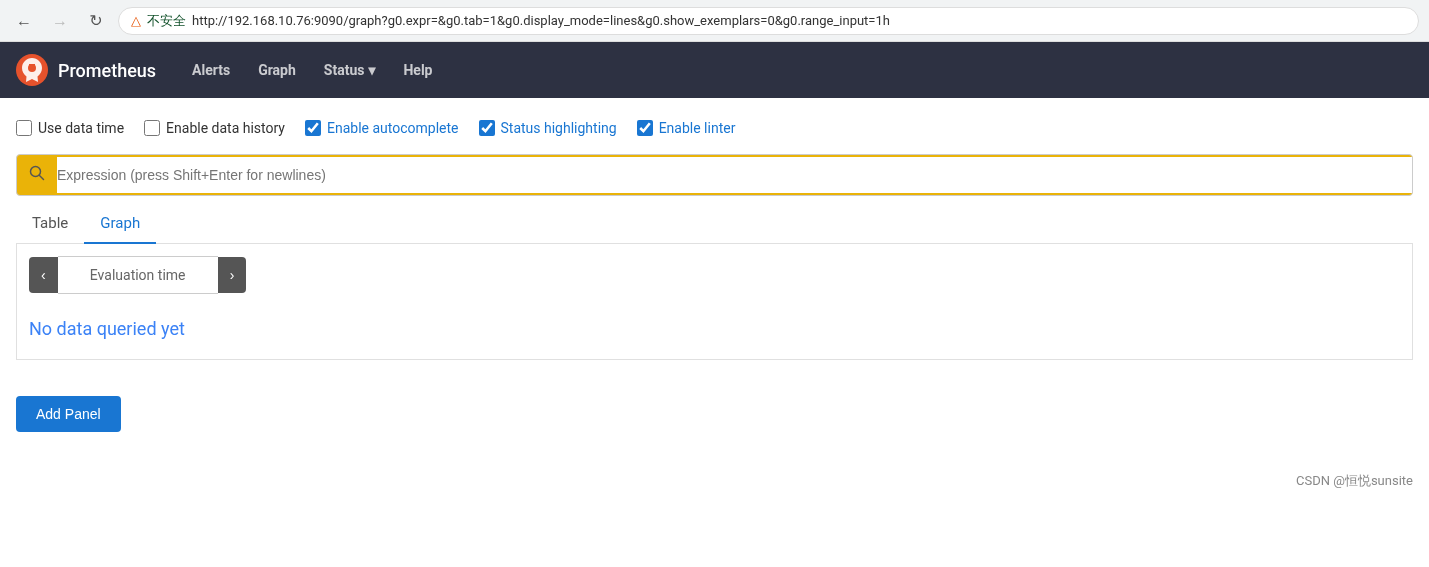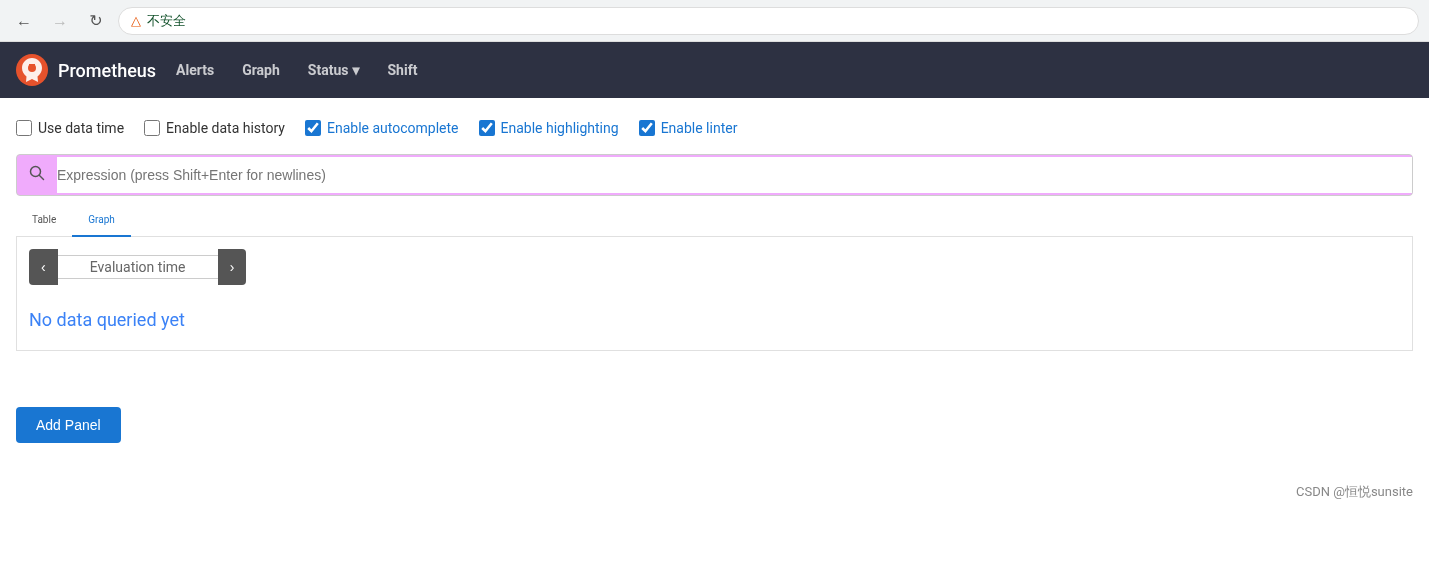--- a/index.html
+++ b/index.html
@@ -44,21 +44,21 @@
     .address-bar .insecure-text { color: #14532d; font-size: 13px; }
     .address-bar .url-text { color: #333; }
 
     
     .navbar {
       background: #2d3142;
       display: flex;
       align-items: center;
       padding: 0 16px;
       height: 56px;
-      gap: 8px;
+      gap: 24px;
     }
     .navbar-brand {
       display: flex;
       align-items: center;
       gap: 10px;
       text-decoration: none;
     }
     .navbar-title {
       color: #fff;
       font-size: 18px;
@@ -116,21 +116,21 @@
     }
     .checkbox-label.blue { color: #1976d2; }
 
     
     .search-container {
       display: flex;
       align-items: center;
       border: 1px solid #ccc;
       border-radius: 4px;
       margin: 8px 0;
-      background: #f0abfc;
+      background: #eab308;
     }
     .search-icon-btn {
       padding: 10px 12px;
       color: #555;
       cursor: pointer;
       background: none;
       border: none;
       font-size: 16px;
     }
     .search-input {
@@ -144,21 +144,21 @@
 
     
     .tabs-container {
       border-bottom: 1px solid #e0e0e0;
       display: flex;
       margin-top: 4px;
     }
     .tab {
       padding: 10px 16px;
       cursor: pointer;
-      font-size: 10px;
+      font-size: 15px;
       color: #555;
       border-bottom: 2px solid transparent;
       margin-bottom: -1px;
     }
     .tab.active {
       color: #1976d2;
       border-bottom: 2px solid #1976d2;
     }
 
     
@@ -186,21 +186,21 @@
     .eval-nav-btn:first-child { border-radius: 4px 0 0 4px; }
     .eval-nav-btn:last-child { border-radius: 0 4px 4px 0; }
     .eval-time-label {
       background: #fff;
       border: 1px solid #ccc;
       border-left: none;
       border-right: none;
       padding: 8px 24px;
       font-size: 14px;
       color: #666;
-      height: 24px;
+      height: 38px;
       display: flex; align-items: center;
       min-width: 160px;
       justify-content: center;
     }
     .no-data-text {
       color: #3b82f6;
       font-size: 18px;
       padding: 8px 0;
     }
 
@@ -210,21 +210,20 @@
     }
     .add-panel-btn {
       background: #1976d2;
       color: #fff;
       border: none;
       padding: 10px 20px;
       border-radius: 4px;
       font-size: 14px;
       cursor: pointer;
       font-weight: 500;
-      margin-top: 20px;
     }
 
     
     .footer-text {
       text-align: right;
       padding: 16px;
       color: #888;
       font-size: 13px;
     }
 
@@ -237,62 +236,63 @@
 </head>
 <body>
 
 <div class="browser-bar">
   <button class="browser-nav-btn">←</button>
   <button class="browser-nav-btn disabled">→</button>
   <button class="browser-nav-btn">↻</button>
   <div class="address-bar">
     <span class="warning-icon">△</span>
     <span class="insecure-text">不安全</span>
+    <span class="url-text">http://192.168.10.76:9090/graph?g0.expr=&amp;g0.tab=1&amp;g0.display_mode=lines&amp;g0.show_exemplars=0&amp;g0.range_input=1h</span>
   </div>
 </div>
 
 <nav class="navbar">
   <div class="navbar-brand">
     <svg class="logo-circle" viewBox="0 0 32 32" xmlns="http://www.w3.org/2000/svg">
       <circle cx="16" cy="16" r="16" fill="#e6522c"></circle>
       <path d="M16 4 C10.477 4 6 8.477 6 14 C6 17.5 7.8 20.6 10.5 22.5 L10 28 L16 25 L22 28 L21.5 22.5 C24.2 20.6 26 17.5 26 14 C26 8.477 21.523 4 16 4 Z" fill="white" opacity="0.9"></path>
       <circle cx="16" cy="14" r="4" fill="#e6522c"></circle>
       <rect x="13" y="10" width="6" height="1.5" fill="#e6522c"></rect>
     </svg>
     <span class="navbar-title">Prometheus</span>
   </div>
   <div class="navbar-nav">
     <a class="nav-link">Alerts</a>
     <a class="nav-link">Graph</a>
     <a class="nav-link nav-dropdown">
       <span>Status</span>
       <span>▾</span>
     </a>
-    <a class="nav-link">Shift</a>
+    <a class="nav-link">Help</a>
   </div>
 </nav>
 
 <div class="main-content">
 
   <div class="checkbox-row">
     <label class="checkbox-item">
       <input type="checkbox" style="">
       <span class="checkbox-label">Use data time</span>
     </label>
     <label class="checkbox-item">
       <input type="checkbox" style="">
       <span class="checkbox-label">Enable data history</span>
     </label>
     <label class="checkbox-item">
       <input type="checkbox" checked="" style="">
       <span class="checkbox-label blue">Enable autocomplete</span>
     </label>
     <label class="checkbox-item">
       <input type="checkbox" checked="" style="">
-      <span class="checkbox-label blue">Enable highlighting</span>
+      <span class="checkbox-label blue">Status highlighting</span>
     </label>
     <label class="checkbox-item">
       <input type="checkbox" checked="" style="">
       <span class="checkbox-label blue">Enable linter</span>
     </label>
   </div>
 
   <div class="search-container">
     <button class="search-icon-btn">
       <svg width="16" height="16" viewBox="0 0 16 16" fill="none" xmlns="http://www.w3.org/2000/svg">

